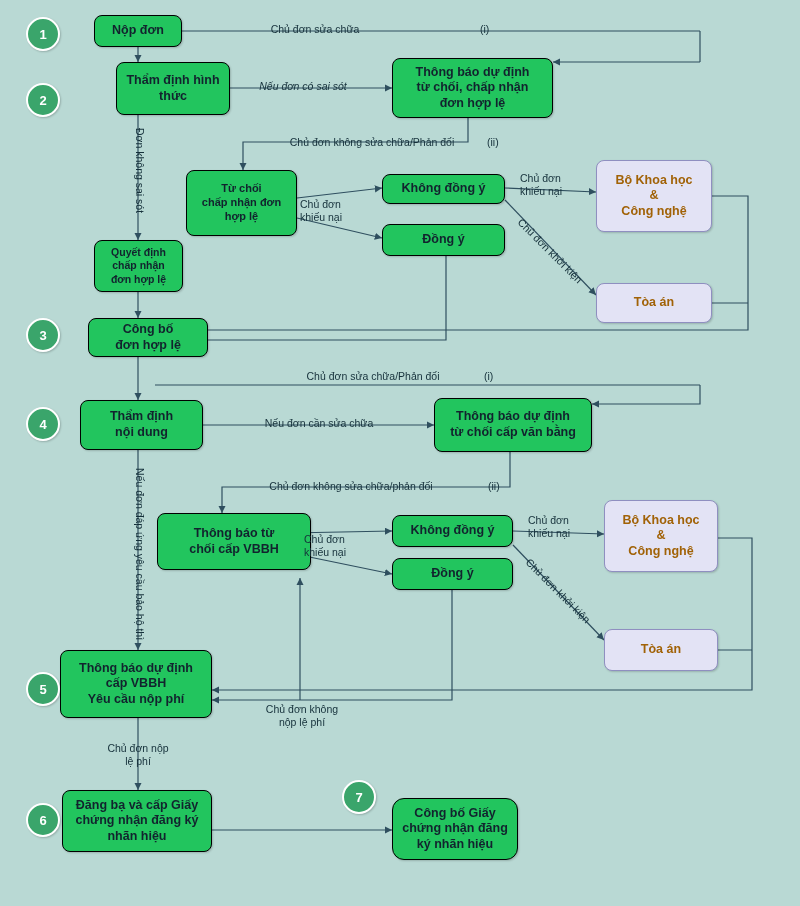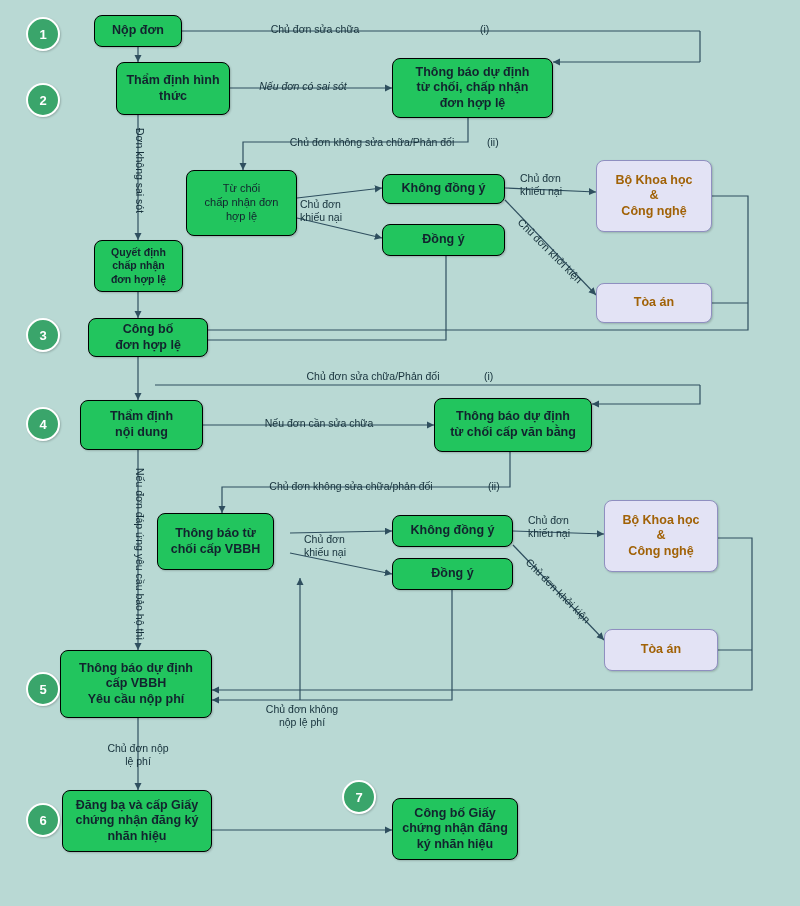--- a/index.html
+++ b/index.html
@@ -37,21 +37,21 @@
     box-shadow:1px 1px 2px rgba(0,0,0,0.18);
     white-space:pre-line;
   }
   .node.lav{
     background:#e3e3f5;
     border:1px solid #8f8fc0;
     color:#a16207;
   }
   .node.small{
     font-size:11px;
-    font-weight:normal;
+    font-weight:bold;
   }
   .node.tiny{
     font-size:10.5px;
     font-weight:bold;
   }
   .circle{
     position:absolute;
     width:30px;height:30px;
     border-radius:50%;
     background:#3aa56b;
@@ -182,35 +182,35 @@
   <div class="node lav" style="left:596px; top:283px; width:116px; height:40px;">Tòa án</div>
   <div class="node tiny" style="left:94px;  top:240px; width:89px;  height:52px;">Quyết định
 chấp nhận
 đơn hợp lệ</div>
   <div class="node" style="left:88px;  top:318px; width:120px; height:39px;">Công bố
 đơn hợp lệ</div>
   <div class="node" style="left:80px;  top:400px; width:123px; height:50px;">Thẩm định
 nội dung</div>
   <div class="node" style="left:434px; top:398px; width:158px; height:54px;">Thông báo dự định
 từ chối cấp văn bằng</div>
-  <div class="node" style="left:157px; top:513px; width:117px; height:57px;">Thông báo từ
+  <div class="node" style="left:157px; top:513px; width:154px; height:57px;">Thông báo từ
 chối cấp VBBH</div>
   <div class="node" style="left:392px; top:515px; width:121px; height:32px;">Không đồng ý</div>
   <div class="node" style="left:392px; top:558px; width:121px; height:32px;">Đồng ý</div>
   <div class="node lav" style="left:604px; top:500px; width:114px; height:72px;">Bộ Khoa học
 &amp;
 Công nghệ</div>
   <div class="node lav" style="left:604px; top:629px; width:114px; height:42px;">Tòa án</div>
   <div class="node" style="left:60px;  top:650px; width:152px; height:68px;">Thông báo dự định
 cấp VBBH
 Yêu cầu nộp phí</div>
   <div class="node" style="left:62px;  top:790px; width:150px; height:62px;">Đăng bạ và cấp Giấy
 chứng nhận đăng ký
 nhãn hiệu</div>
-  <div class="node" style="left:392px; top:798px; width:126px; height:62px;">Công bố Giấy
+  <div class="node" style="left:392px; top:798px; width:126px; height:62px;border-radius:12px;">Công bố Giấy
 chứng nhận đăng
 ký nhãn hiệu</div>
 
   <div class="lbl" style="left:250px; top:23px; width:130px;">Chủ đơn sửa chữa</div>
   <div class="roman" style="left:480px; top:23px;">(i)</div>
   <div class="lbl" style="left:238px; top:80px; width:130px;font-style:italic;">Nếu đơn có sai sót</div>
   <div class="lbl" style="left:262px; top:136px; width:220px;">Chủ đơn không sửa chữa/Phản đối</div>
   <div class="roman" style="left:487px; top:136px;">(ii)</div>
 
   <div class="lbl vert" style="left:146px; top:128px; width:110px; text-align:left; transform:rotate(90deg);">Đơn không sai sót</div>

